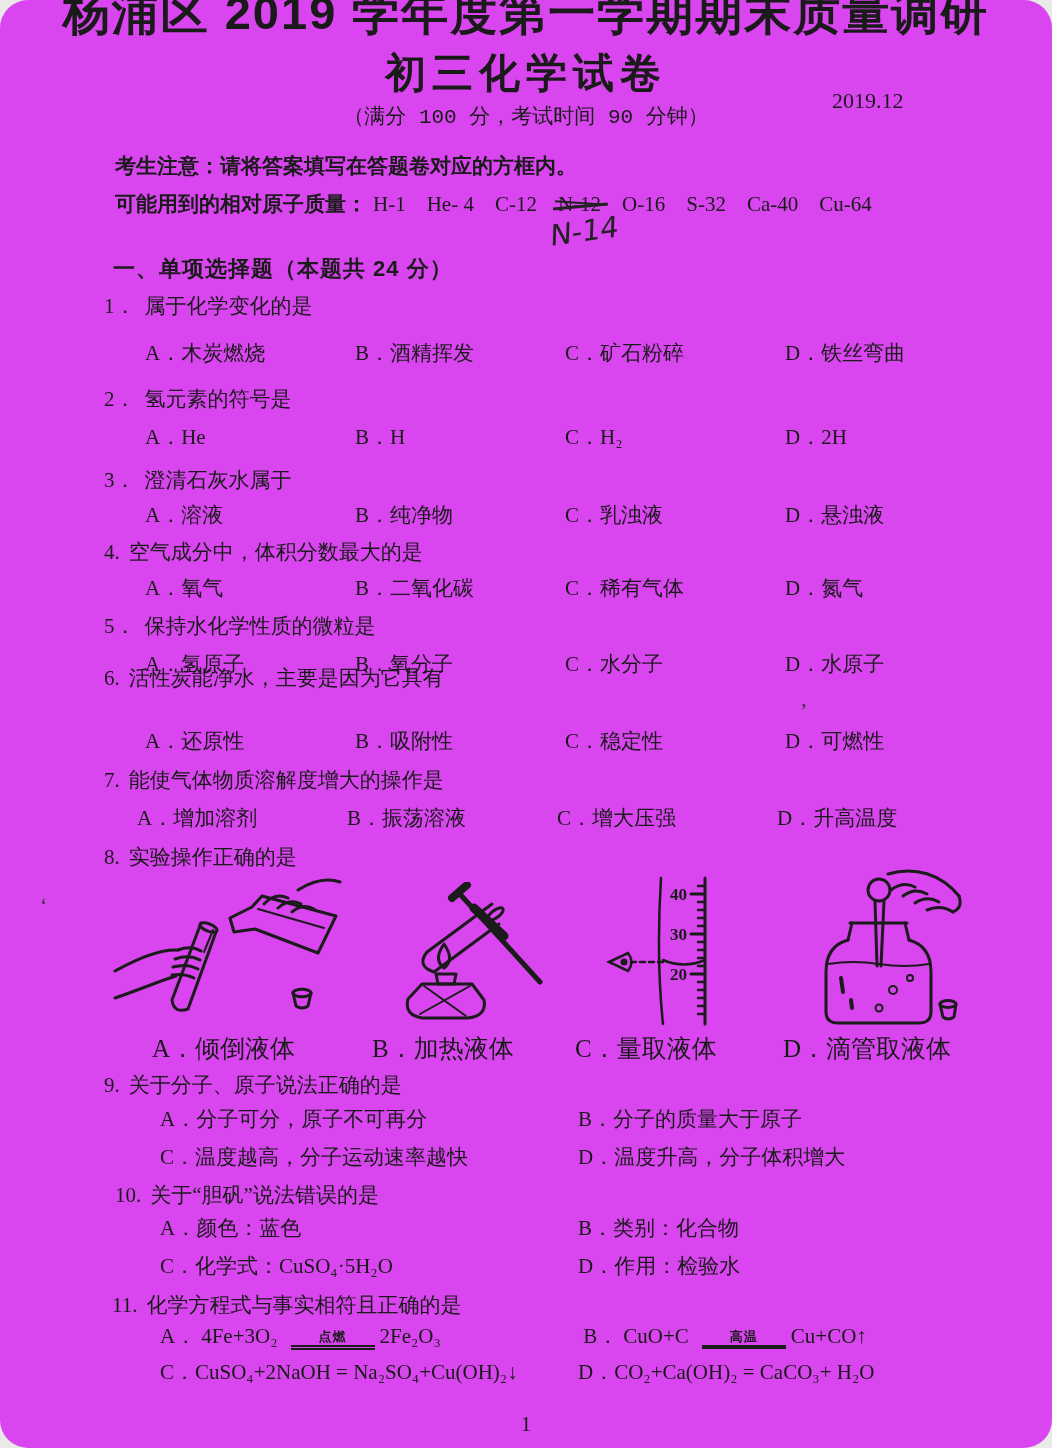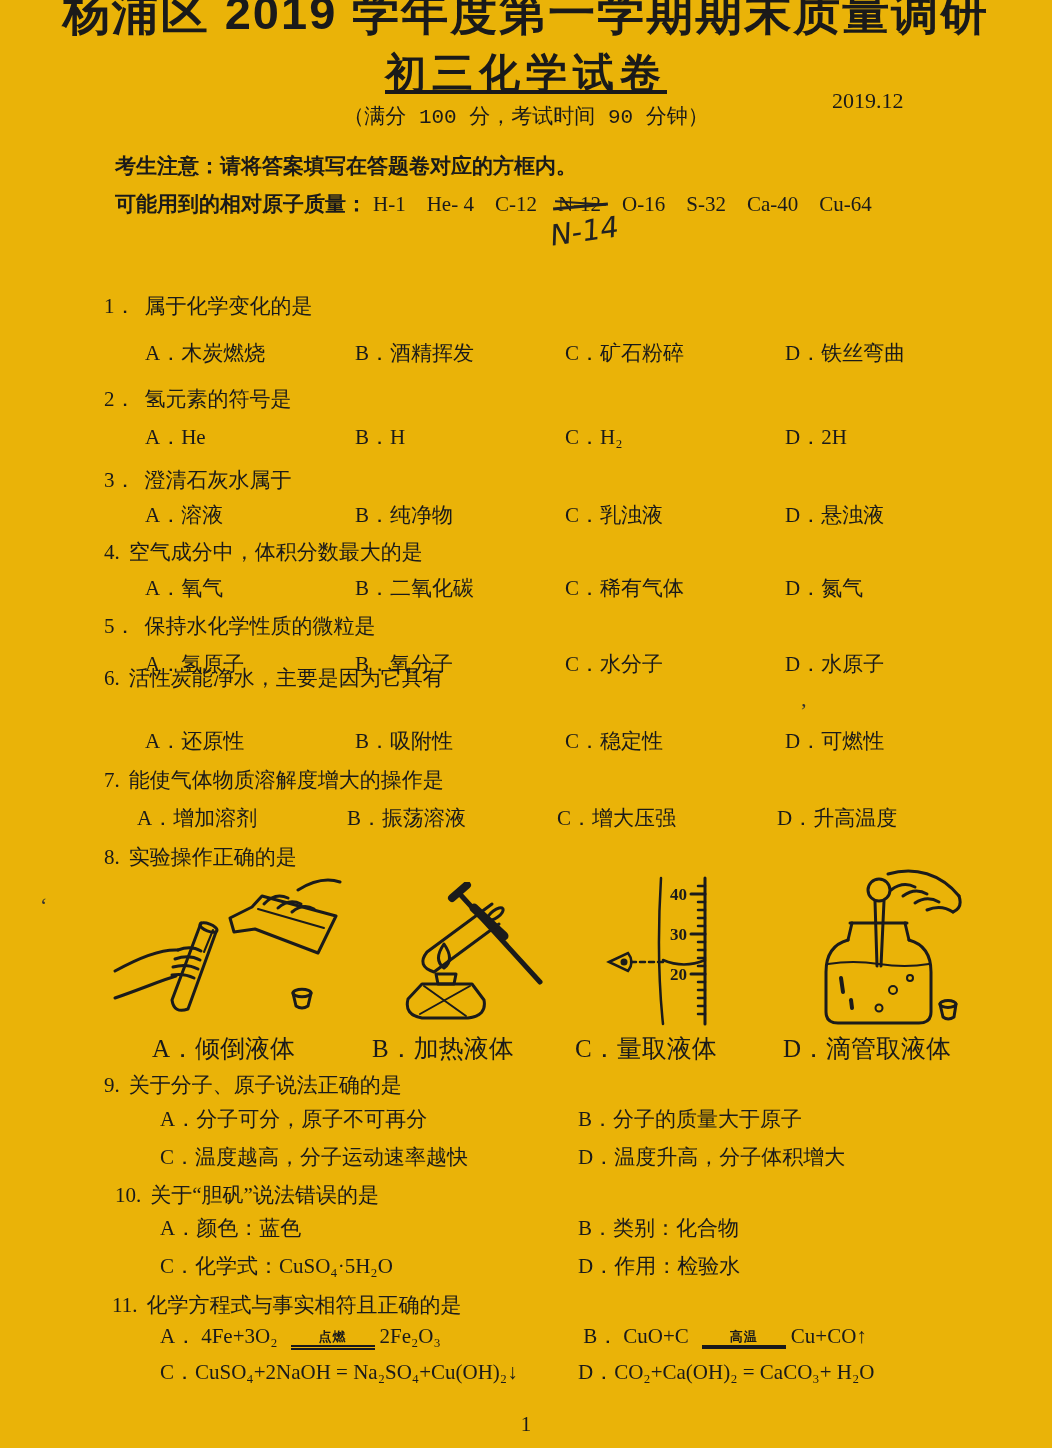--- a/index.html
+++ b/index.html
@@ -1,26 +1,27 @@
 <!DOCTYPE html>
 <html><head>
 <meta charset="utf-8">
 <style>
   * { margin:0; padding:0; box-sizing:border-box; }
   html,body { background:#e9e9e7; }
   .page {
     position:relative; width:1052px; height:1448px; margin:0 auto;
-    background:#eab308; overflow:hidden; color:#1a1a1a;
+    background:#d946ef; overflow:hidden; color:#1a1a1a;
     font-family:"Liberation Serif","DejaVu Serif",serif;
+    border-radius:28px;
   }
   .hei { font-family:"Liberation Sans","DejaVu Sans",sans-serif; font-weight:700; }
   .abs { position:absolute; white-space:nowrap; }
 
   .title1 { top:-18px; left:0; width:100%; text-align:center; font-size:47px; letter-spacing:2px; }
-  .title2 { top:46px; left:0; width:100%; text-align:center; font-size:41px; letter-spacing:6px;text-decoration:underline; }
+  .title2 { top:46px; left:0; width:100%; text-align:center; font-size:41px; letter-spacing:6px; }
   .subtitle { top:102px; left:0; width:100%; text-align:center; font-size:21px;font-family:Liberation Mono, monospace; }
   .date { top:88px; left:832px; font-size:22px; }
 
   .notice1 { top:152px; left:115px; font-size:21px; }
   .notice2 { top:190px; left:115px; font-size:21px; }
   .notice2 .mass { margin-right:21px; font-size:21px; }
   .struck { position:relative; display:inline-block; }
   .struck::before { content:""; position:absolute; left:-5px; right:-7px; top:52%; height:3px;
     background:#222; transform:rotate(-5deg); }
   .struck::after  { content:""; position:absolute; left:-3px; right:-5px; top:40%; height:2px;
@@ -63,20 +64,21 @@
   <div class="abs subtitle">（满分 100 分，考试时间 90 分钟）</div>
   <div class="abs date">2019.12</div>
 
   <div class="abs notice1 hei">考生注意：请将答案填写在答题卷对应的方框内。</div>
 
   <div class="abs notice2">
     <span class="hei" style="font-size:21px;margin-right:6px">可能用到的相对原子质量：</span><span class="mass">H-1</span><span class="mass">He- 4</span><span class="mass">C-12</span><span class="mass struck">N-12</span><span class="mass">O-16</span><span class="mass">S-32</span><span class="mass">Ca-40</span><span class="mass">Cu-64</span>
   </div>
   <div class="abs handwrite">N-14</div>
 
+  <div class="abs section-heading hei">一、单项选择题（本题共 24 分）</div>
 
   <div class="abs qline" style="top:292px">
     <span class="qnum">1．</span><span>属于化学变化的是</span>
   </div>
   <div class="abs optrow" style="top:339px">
     <span class="opt w1">A．木炭燃烧</span><span class="opt w2">B．酒精挥发</span><span class="opt w3">C．矿石粉碎</span><span class="opt">D．铁丝弯曲</span>
   </div>
 
   <div class="abs qline" style="top:385px">
     <span class="qnum">2．</span><span>氢元素的符号是</span>

